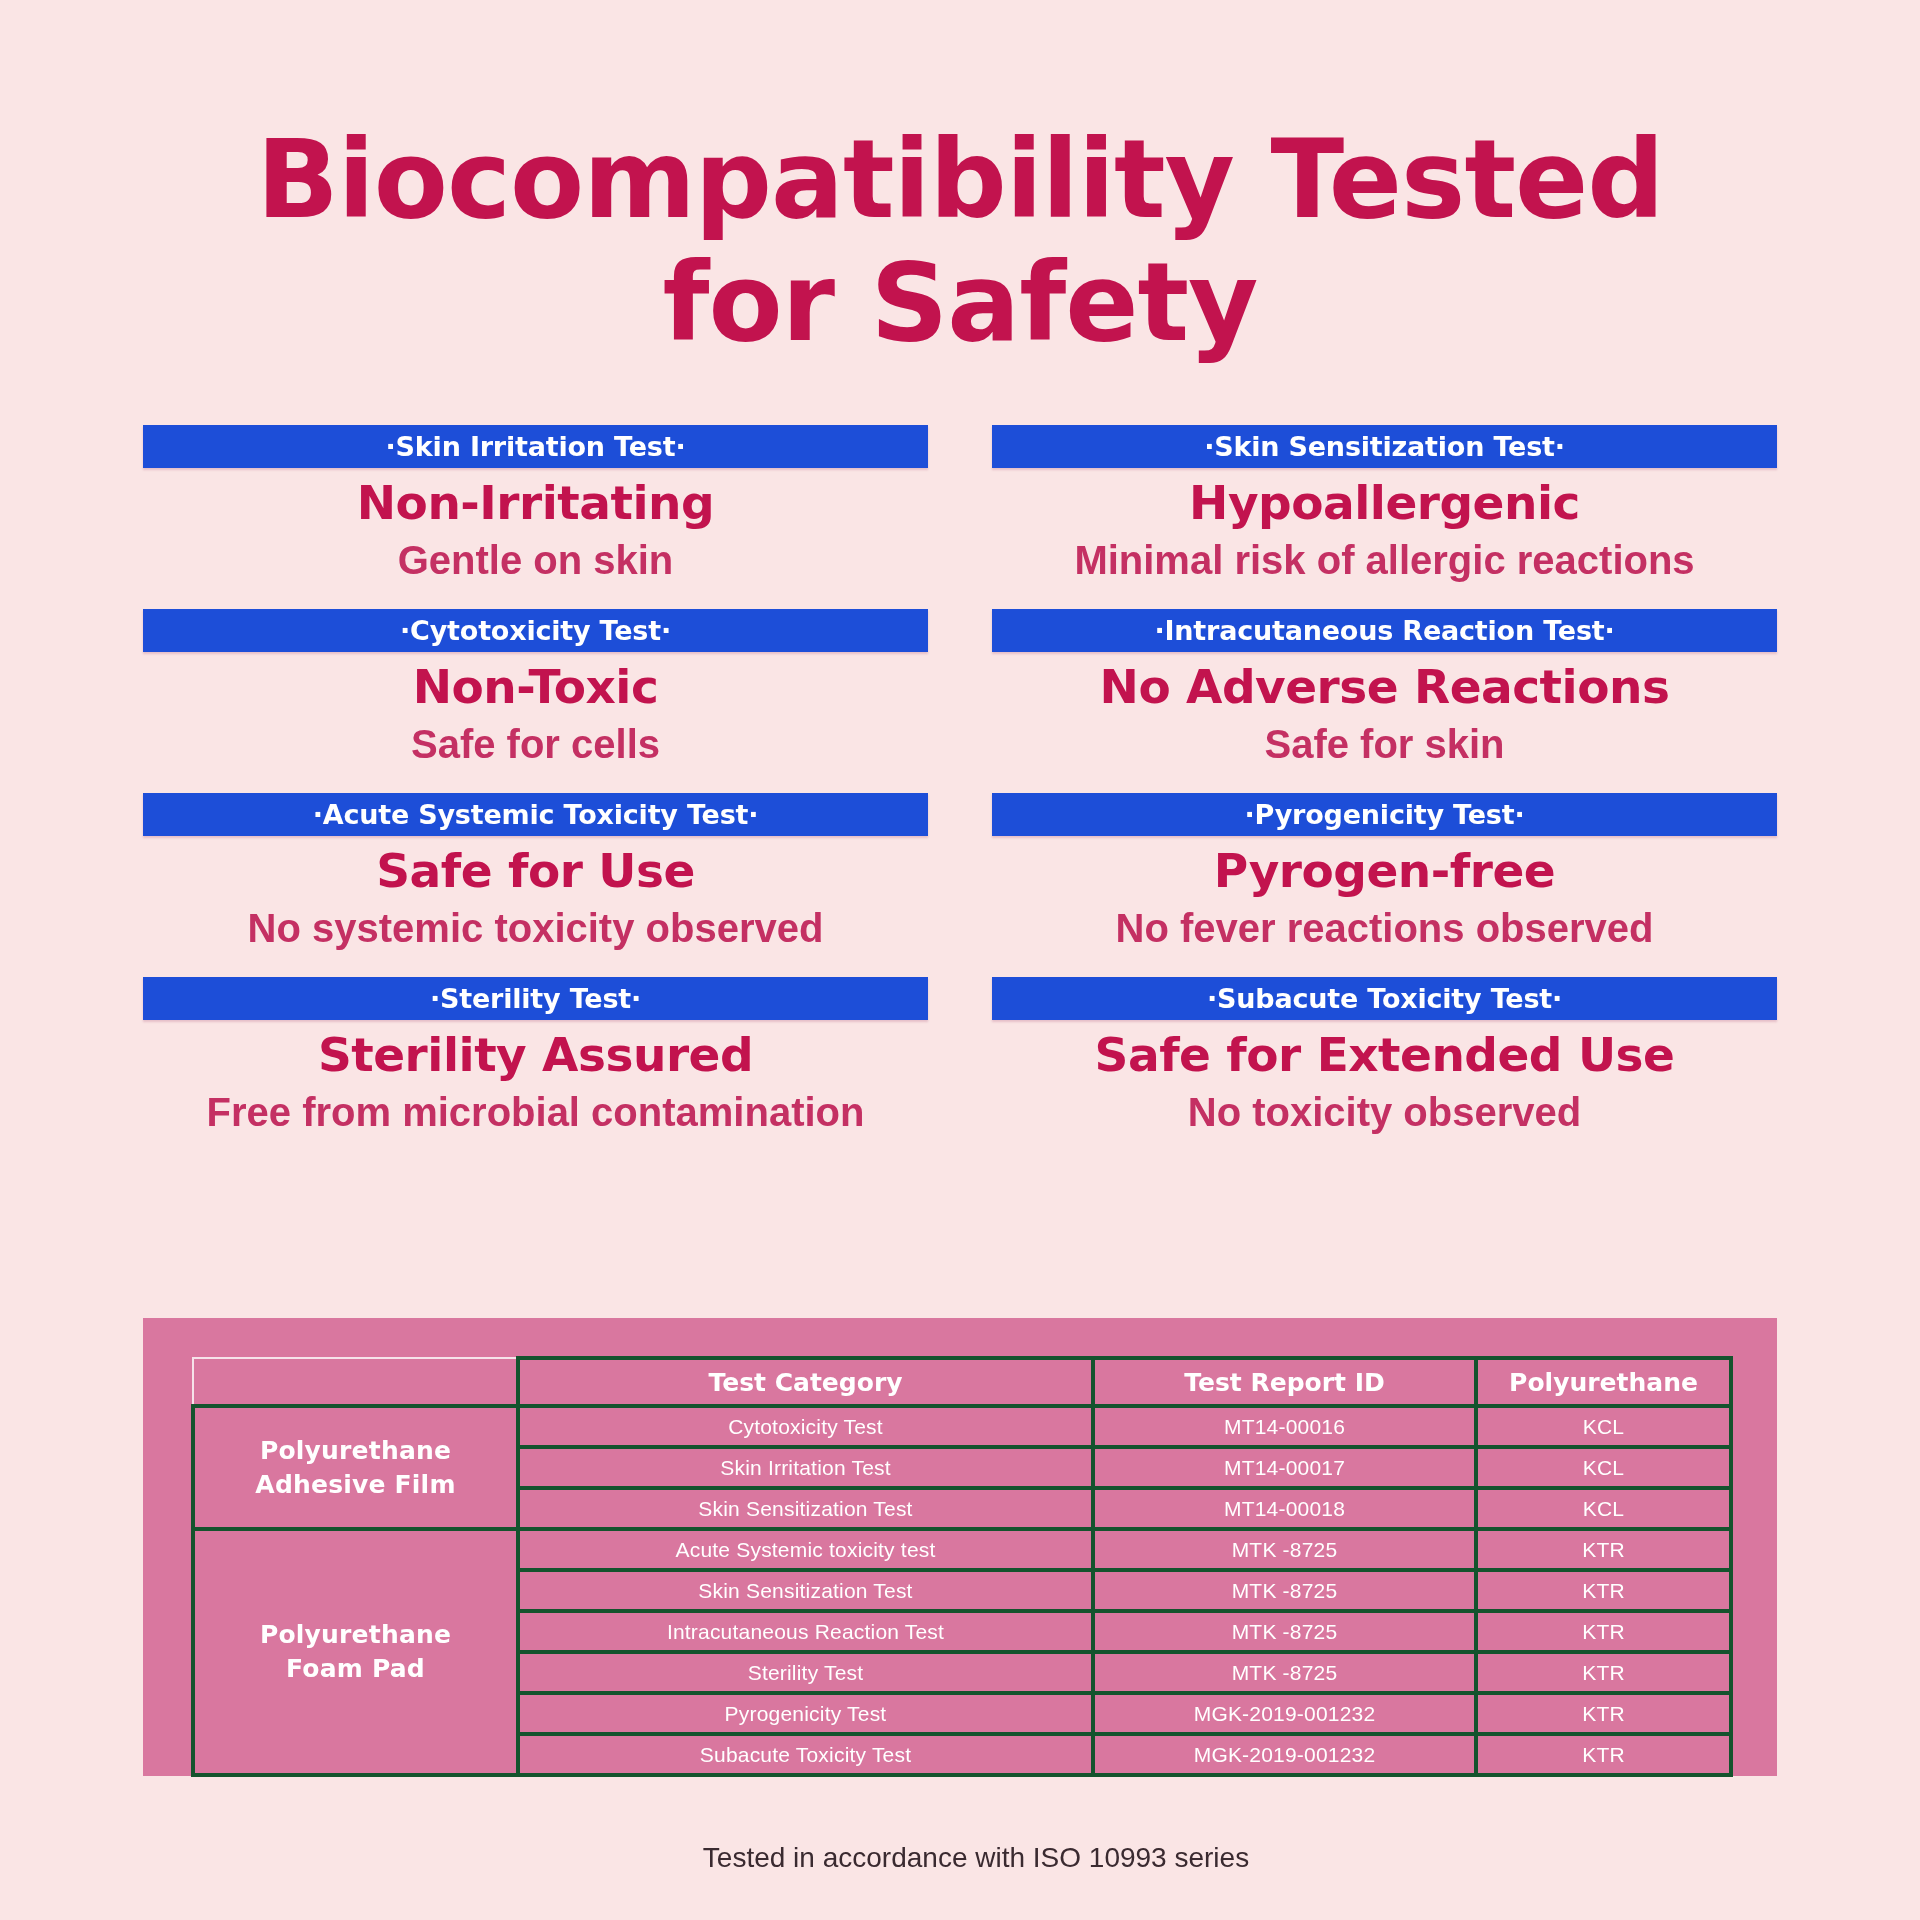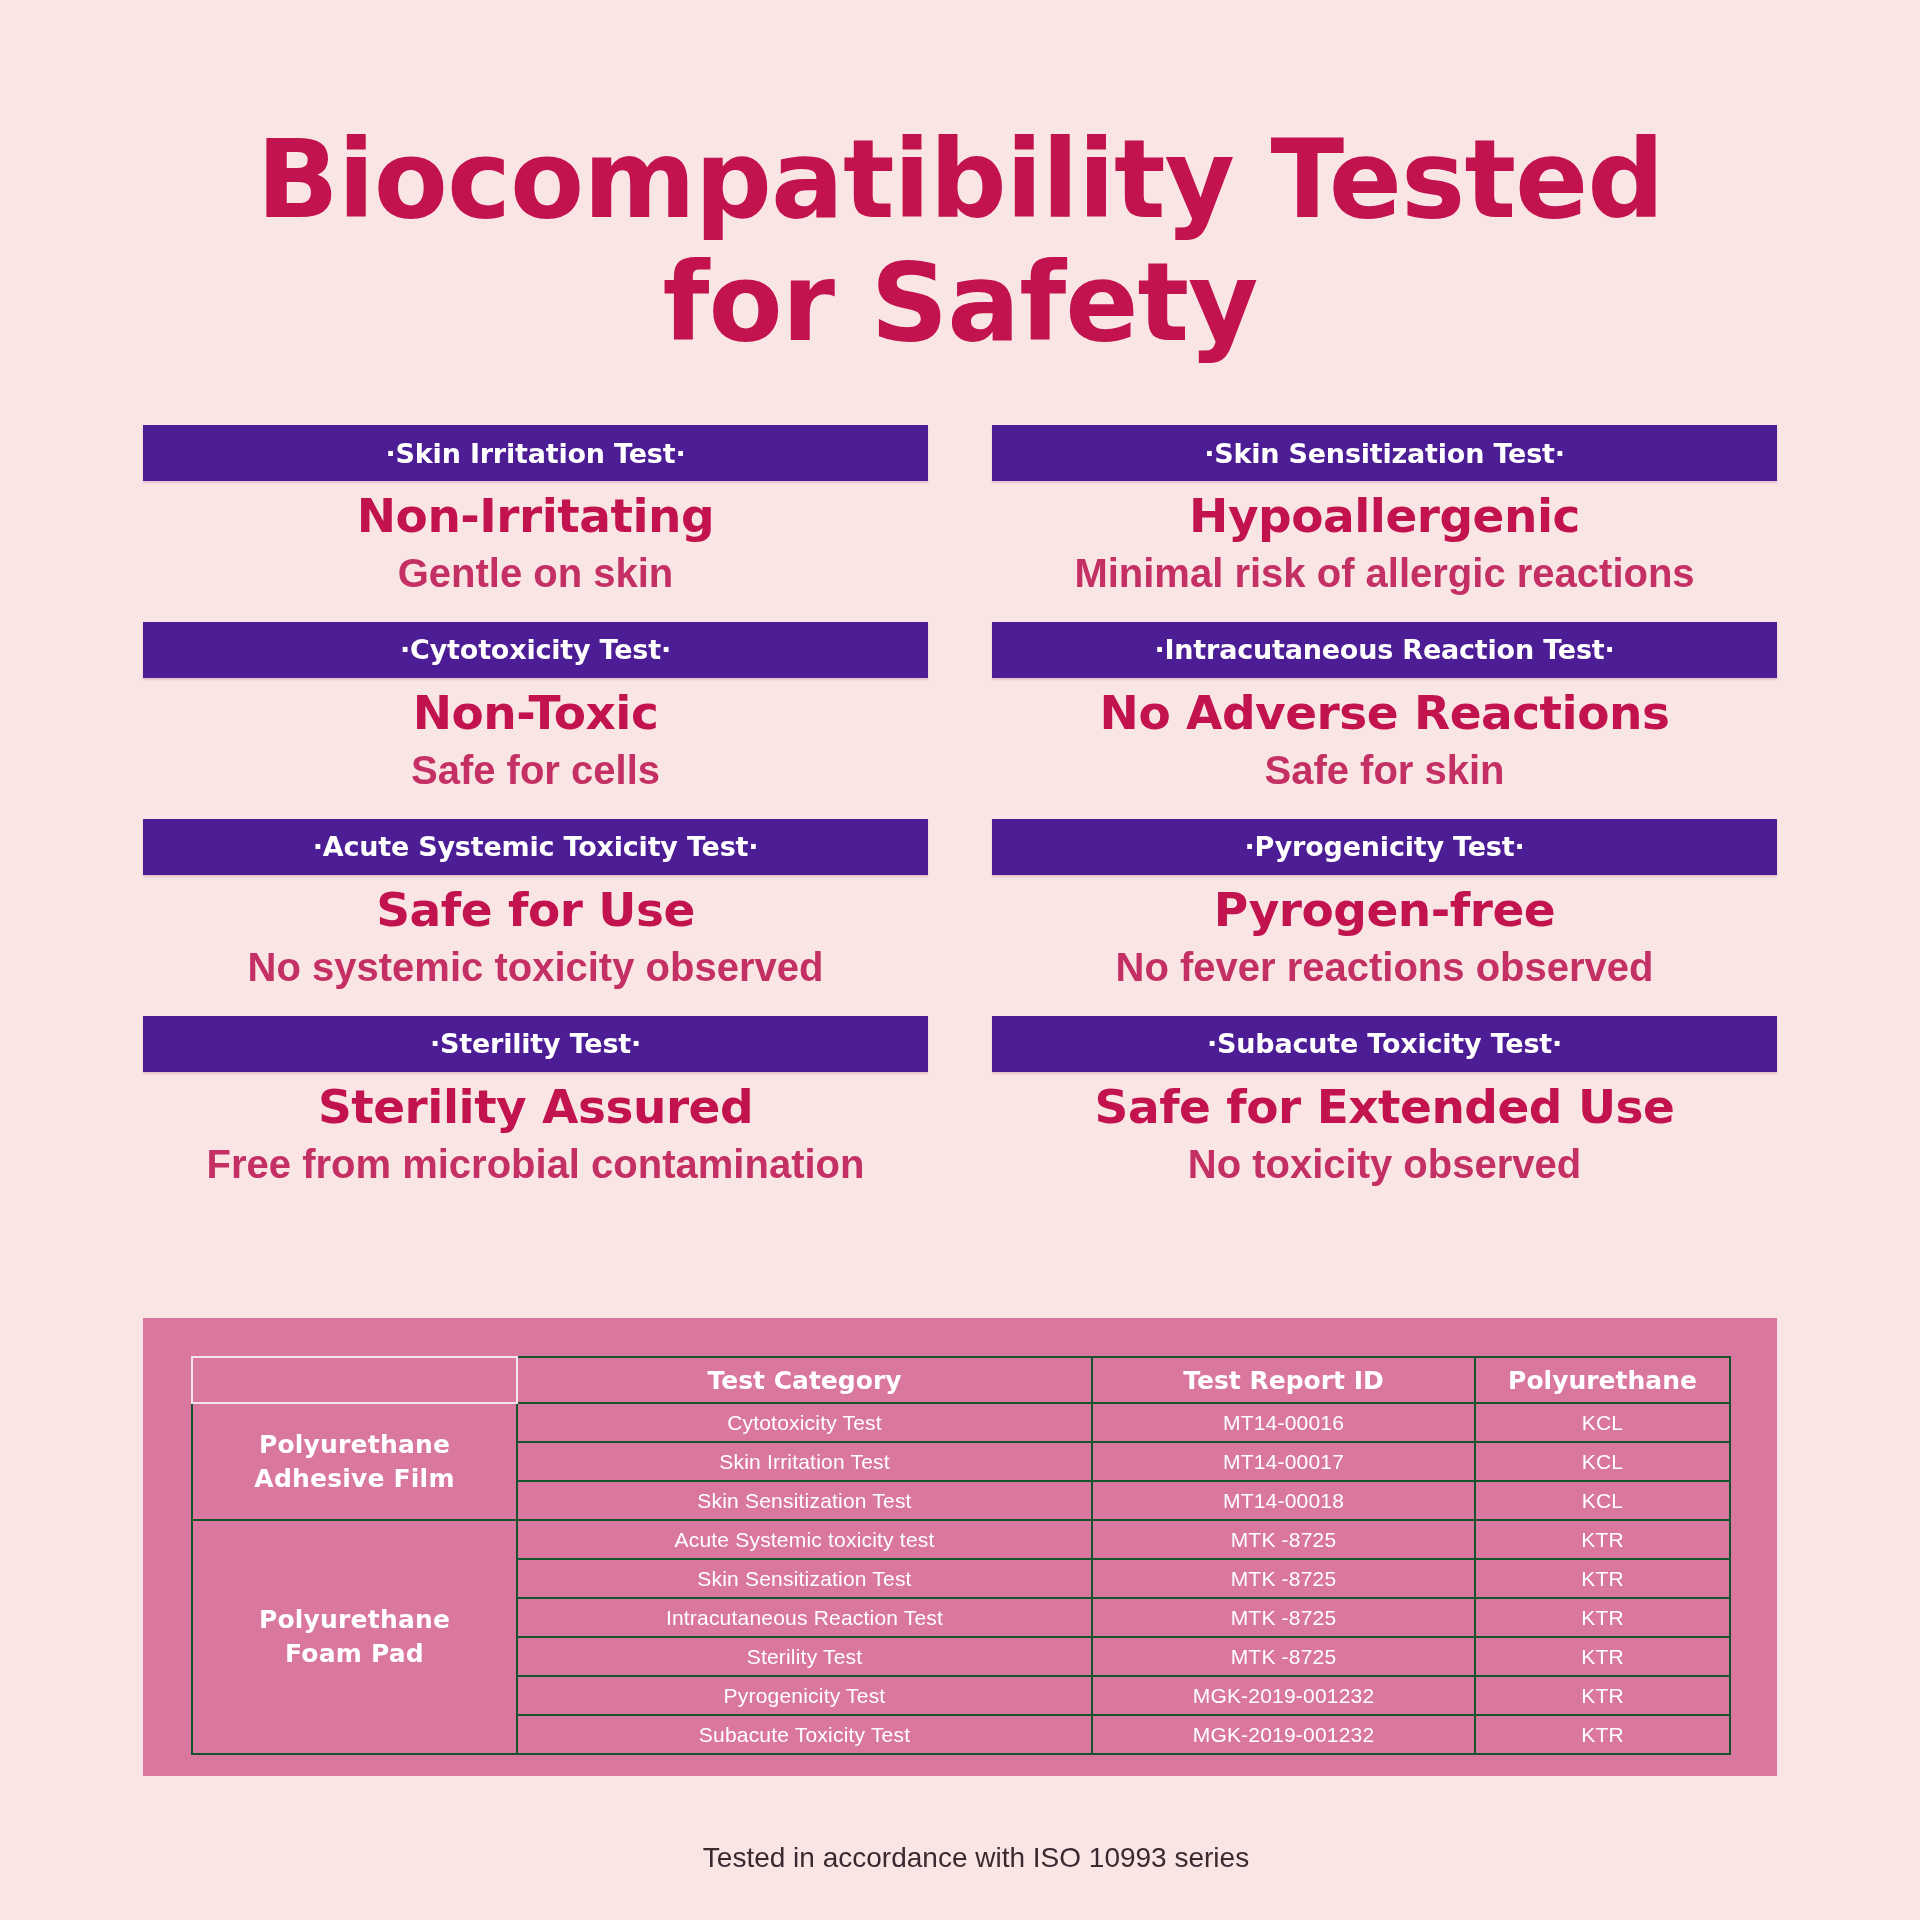--- a/index.html
+++ b/index.html
@@ -44,22 +44,22 @@
     display: grid;
     grid-template-columns: 785px 785px;
     column-gap: 64px;
     row-gap: 0px;
   }
   .card {
     width: 785px;
     margin-bottom: 24px;
   }
   .card-bar {
-    background: #4c1d95;
-    height: 56px;
+    background: #1d4ed8;
+    height: 43px;
     display: flex;
     align-items: center;
     justify-content: center;
     box-shadow: 0 2px 2px rgba(140,20,70,0.18);
     text-align: right;
   }
   .card-bar-label {
     color: #ffffff;
     font-family: "DejaVu Sans", sans-serif;
     font-weight: 700;
@@ -105,21 +105,21 @@
     border-collapse: collapse;
     table-layout: fixed;
   }
   table.report col.c-product { width: 325px; }
   table.report col.c-category { width: 575px; }
   table.report col.c-report { width: 383px; }
   table.report col.c-inst { width: 255px; }
 
   table.report th,
   table.report td {
-    border: 2px solid #14532d;
+    border: 4px solid #14532d;
     color: #ffffff;
     text-align: center;
     vertical-align: middle;
     padding: 0;
   }
   table.report th {
     font-family: "DejaVu Sans", sans-serif;
     font-weight: 700;
     font-size: 25px;
     height: 44px;

